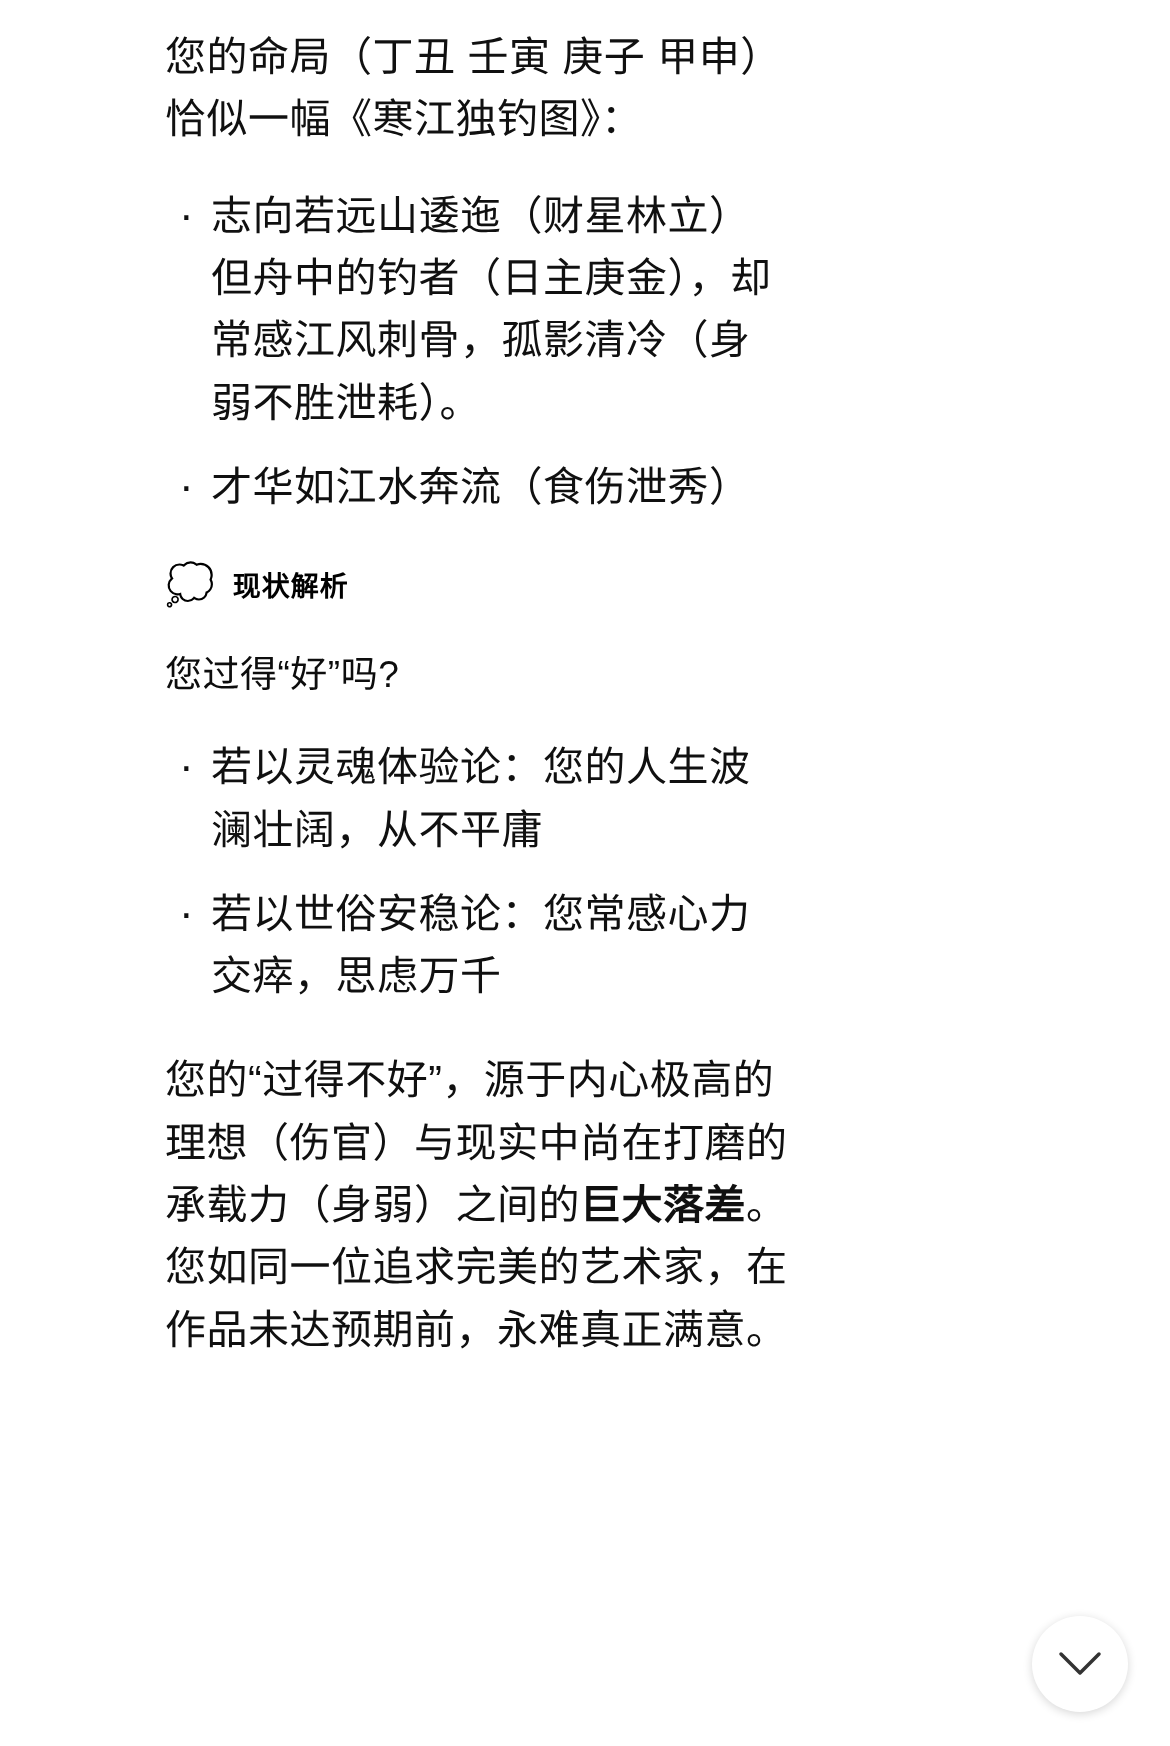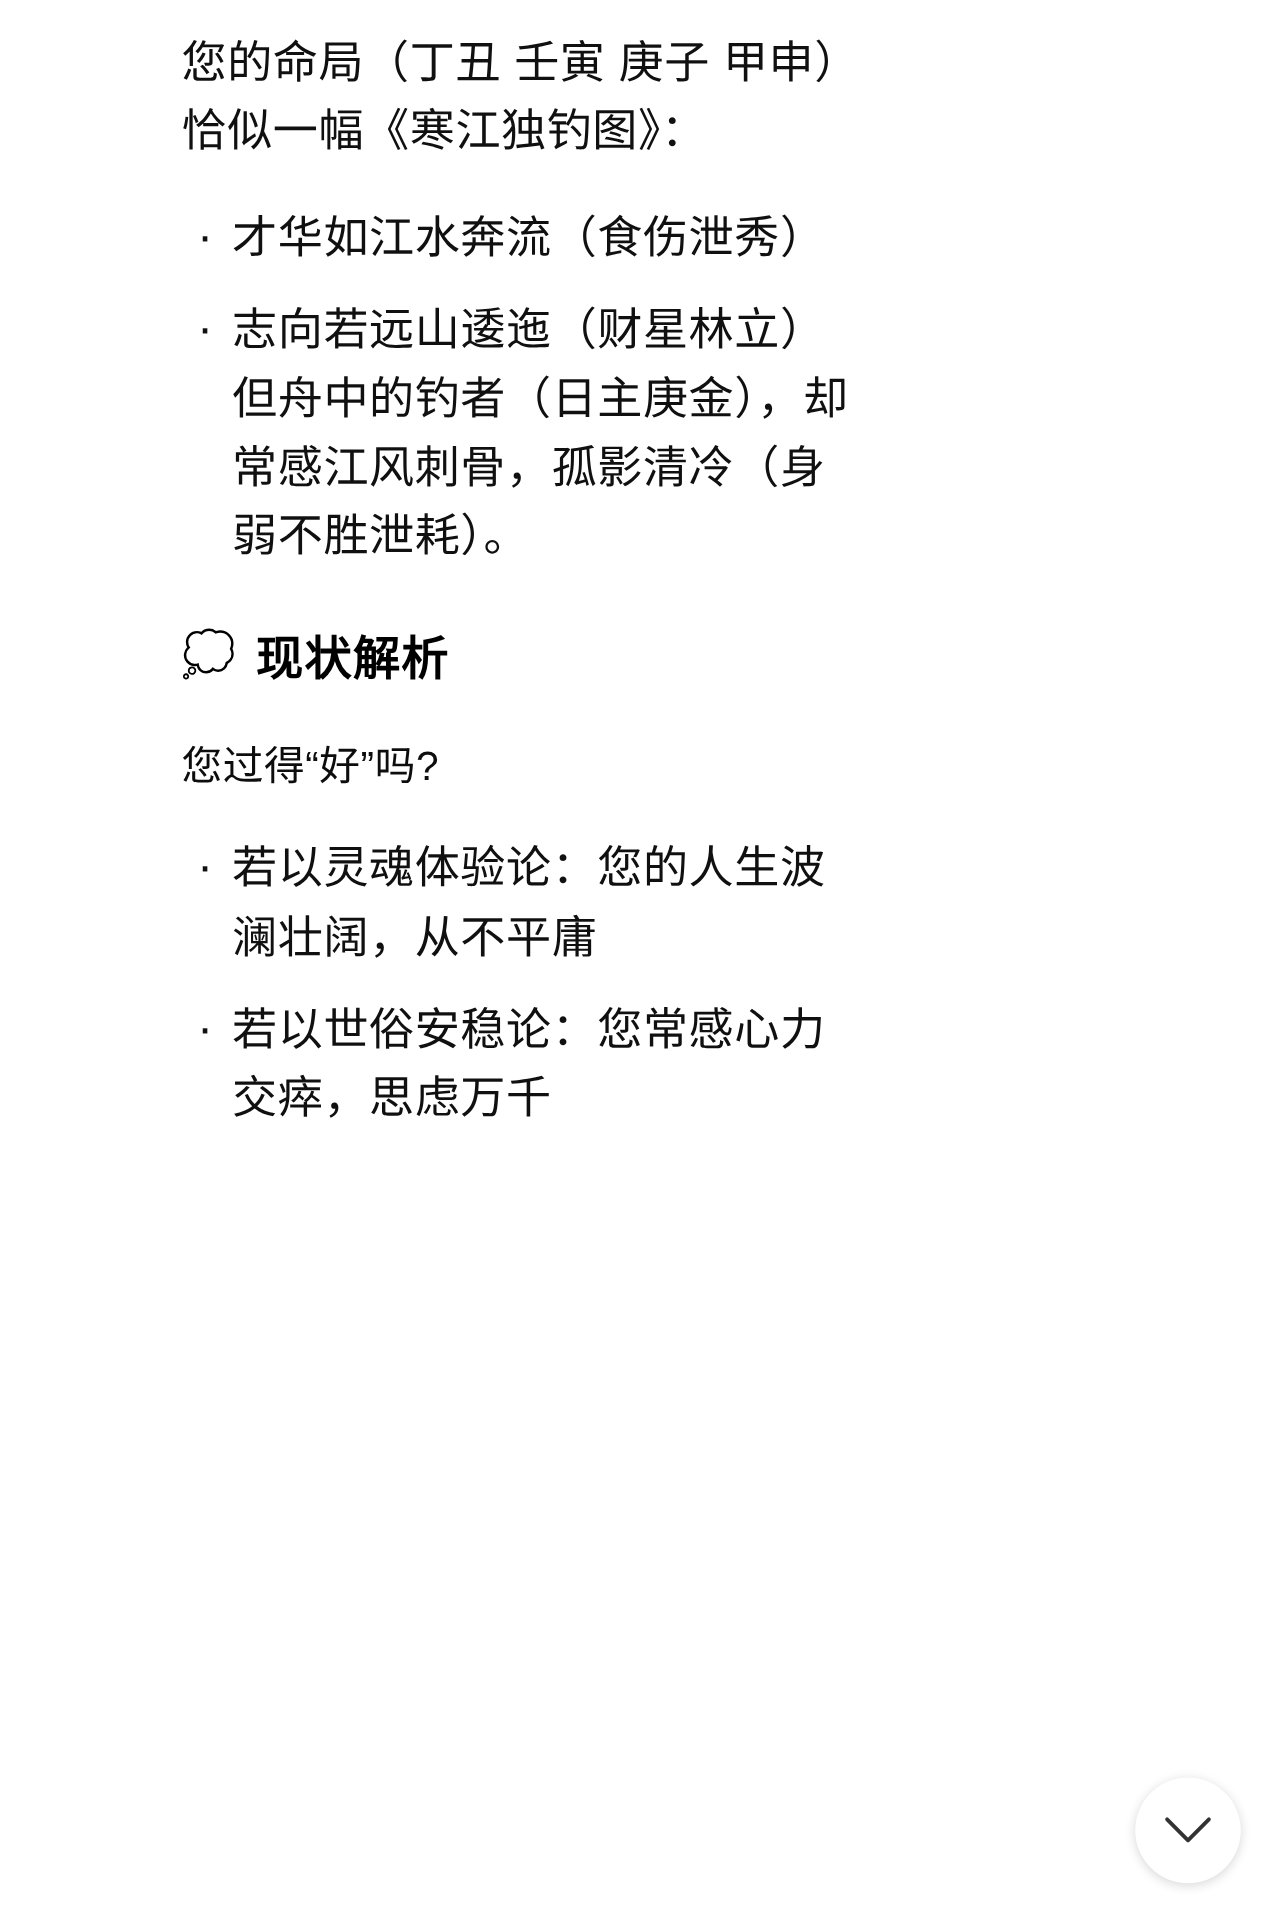--- a/index.html
+++ b/index.html
@@ -63,21 +63,21 @@
     align-items: center;
     gap: 18px;
     margin: 46px 0 40px 0;
   }
   .section-heading .emoji {
     font-size: 40px;
     line-height: 1;
     filter: grayscale(100%);
   }
   .section-heading .htext {
-    font-size: 43px;
+    font-size: 28px;
     font-weight: 700;
     letter-spacing: 1px;
     color: #000000;
   }
   .q-line {
     font-size: 37px;
     font-weight: 500;
     letter-spacing: 0.5px;
     margin: 0 0 38px 0;
     color: #0d0d0d;
@@ -106,37 +106,38 @@
   }
 </style>
 </head>
 <body>
 
 <div class="page">
 
   <p class="para">您的命局（丁丑 壬寅 庚子 甲申）恰似一幅《寒江独钓图》：</p>
 
   <ul class="bullets">
-    <li><span>才华如江水奔流（食伤泄秀）</span></li>
     <li><span style="white-space: pre-line;">志向若远山逶迤（财星林立）
 但舟中的钓者（日主庚金），却常感江风刺骨，孤影清冷（身弱不胜泄耗）。</span></li>
+    <li><span>才华如江水奔流（食伤泄秀）</span></li>
   </ul>
 
   <div class="section-heading">
     <span class="emoji">💭</span>
     <span class="htext">现状解析</span>
   </div>
 
   <p class="q-line">您过得“好”吗?</p>
 
   <ul class="bullets">
     <li><span>若以灵魂体验论：您的人生波澜壮阔，从不平庸</span></li>
     <li><span>若以世俗安稳论：您常感心力交瘁，思虑万千</span></li>
   </ul>
 
+  <p class="para" style="margin-top:42px;"><span>您的“过得不好”，源于内心极高的理想（伤官）与现实中尚在打磨的承载力（身弱）之间的</span><span class="bold-inline">巨大落差</span><span>。您如同一位追求完美的艺术家，在作品未达预期前，永难真正满意。</span></p>
 
 </div>
 
 <button class="scroll-fab">
   <span>
     <svg width="44" height="26" viewBox="0 0 44 26" fill="none" xmlns="http://www.w3.org/2000/svg">
       <path d="M3 3 L22 22 L41 3" stroke="#333333" stroke-width="3.5" stroke-linecap="round" stroke-linejoin="round"></path>
     </svg>
   </span>
 </button>

